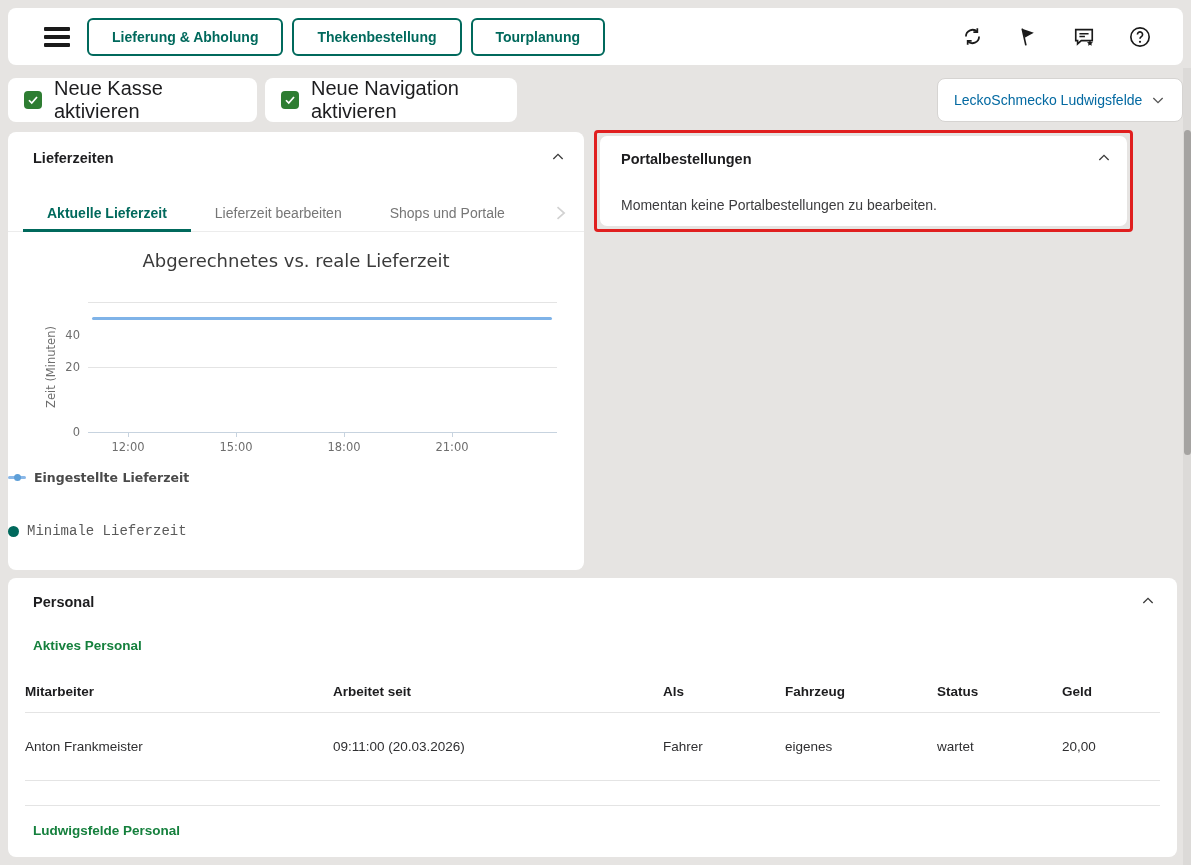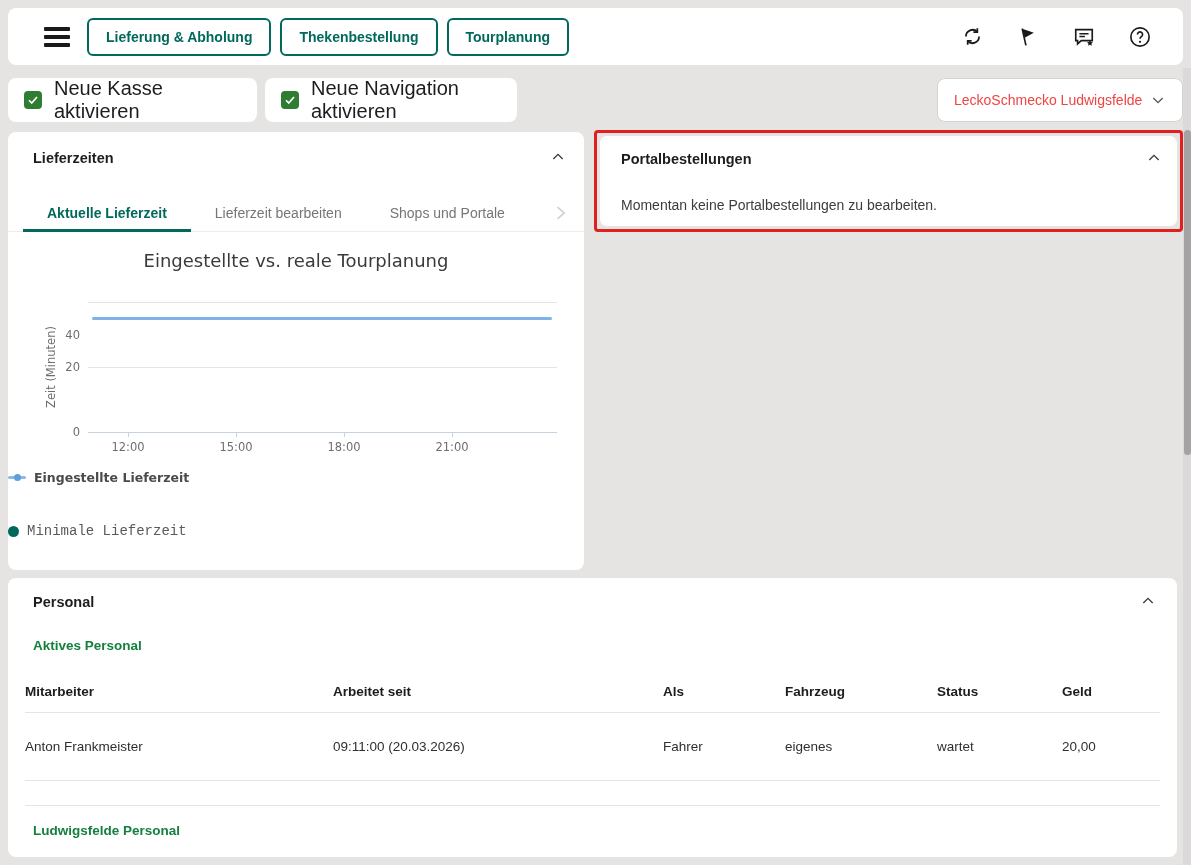--- a/index.html
+++ b/index.html
@@ -15,36 +15,36 @@
 
   
   .topbar { left:8px; top:8px; width:1175px; height:57px;
     display:flex; align-items:center; }
   .hamburger { width:26px; height:20px; margin-left:36px; display:flex;
     flex-direction:column; justify-content:space-between; cursor:pointer; }
   .hamburger span { display:block; height:4px; background:#1a1a1a; border-radius:1px; }
   .navbtns { display:flex; gap:9px; margin-left:17px; }
   .navbtn { border:2px solid #00695c; color:#00695c; background:#fff;
     border-radius:6px; font-family:inherit; font-size:14px; font-weight:700;
-    padding:9px 17px; cursor:pointer; white-space:nowrap; }
+    padding:9px 23px; cursor:pointer; white-space:nowrap; }
   .topbar-icons { margin-left:auto; margin-right:32px; display:flex; gap:34px; align-items:center; }
   .tbicon { width:22px; height:22px; display:flex; align-items:center; justify-content:center; cursor:pointer; }
 
   
   .toggle-card { height:44px; top:78px; display:flex; align-items:center; padding:0 16px; }
   .toggle-card.t1 { left:8px; width:249px; }
   .toggle-card.t2 { left:265px; width:252px; }
   .checkbox { width:18px; height:18px; background:#2e7d32; border-radius:4px;
     display:flex; align-items:center; justify-content:center; flex:0 0 auto; cursor:pointer; }
   .toggle-label { margin-left:12px; font-size:20px; color:#1d1d1f; }
 
   .store-select { left:937px; top:78px; width:246px; height:44px;
     border:1px solid #d6d4d2; display:flex; align-items:center;
     padding:0 16px; cursor:pointer; }
-  .store-select .val { font-size:14px; color:#ef4444; }
+  .store-select .val { font-size:14px; color:#0369a1; }
   .store-select .chev { margin-left:auto; }
 
   
   .panel-lz { left:8px; top:132px; width:576px; height:438px; }
   .panel-head { position:absolute; left:25px; top:18px; font-size:14.5px; font-weight:700; color:#1d1d1f; }
   .panel-chevron { position:absolute; right:18px; top:17px; cursor:pointer; }
 
   .tabs { position:absolute; left:0; top:62px; width:100%; height:38px;
     display:flex; align-items:stretch; border-bottom:1px solid #ececec; padding-left:15px; }
   .tab { font-size:14px; color:#767676; display:flex; align-items:center;
@@ -75,21 +75,21 @@
     justify-content:flex-start; align-items:center; gap:8px; }
   .legend-row.l1 { top:338px; } .legend-row.l2 { top:391px; }
   .leg-line { width:18px; height:3px; background:#8ab8e8; border-radius:2px; position:relative; }
   .leg-line::after { content:""; position:absolute; left:5.5px; top:-2px; width:7px; height:7px;
     border-radius:50%; background:#5e9fd8; }
   .leg-dot { width:11px; height:11px; border-radius:50%; background:#00695c; }
   .leg-text-bold { font-family:"DejaVu Sans", sans-serif; font-size:12.5px; font-weight:700; color:#4a4a4a; }
   .leg-text { font-family:Liberation Mono, monospace; font-size:14px; color:#5a5a5a; }
 
   
-  .portal-outline { position:absolute; left:594px; top:130px; width:589px; height:102px;
+  .portal-outline { position:absolute; left:594px; top:130px; width:539px; height:102px;
     border:3px solid #e01f1f; border-radius:4px; }
   .portal-card { position:absolute; left:3px; top:3px; right:3px; bottom:3px;
     background:#fff; border-radius:7px; }
   .portal-head { position:absolute; left:21px; top:15px; font-size:14.5px; font-weight:700; }
   .portal-msg { position:absolute; left:21px; top:61px; font-size:14px; color:#3c3c3e; }
 
   
   .panel-personal { left:8px; top:578px; width:1169px; height:279px; }
   .pp-subtitle { position:absolute; left:25px; font-size:13.5px; font-weight:700; color:#15803d; }
   .pp-sub-active { top:60px; }
@@ -201,21 +201,21 @@
     <div class="tab">
         <span>Shops und Portale</span>
       </div>
     <div class="tab-scroll-chev">
       <svg width="20" height="26" viewBox="0 0 24 24" fill="none" stroke="#d2d2d2" stroke-width="2">
           <path d="M9 5l8 7-8 7"></path>
         </svg>
     </div>
   </div>
 
-  <div class="chart-title">Eingestellte vs. reale Tourplanung</div>
+  <div class="chart-title">Abgerechnetes vs. reale Lieferzeit</div>
 
   <div class="ylab y40">40</div>
   <div class="ylab y20">20</div>
   <div class="ylab y0">0</div>
   <div class="yaxis-title">Zeit (Minuten)</div>
 
   <div class="plot">
     <div class="gridline g0"></div>
     <div class="gridline g1"></div>
     <div class="gridline axis"></div>

